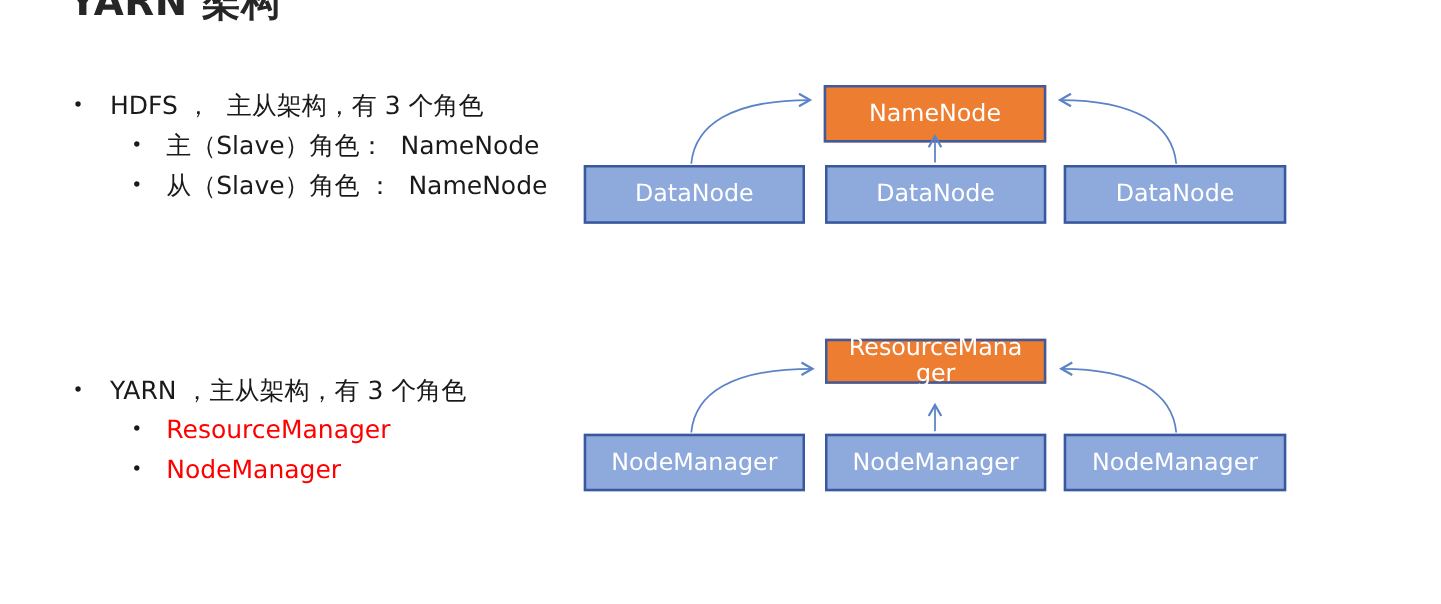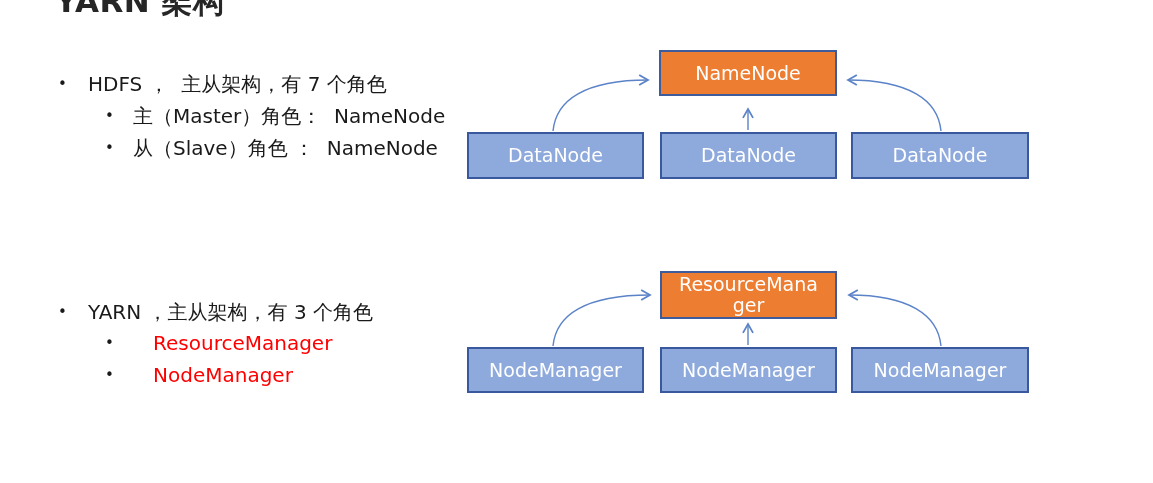--- a/index.html
+++ b/index.html
@@ -12,76 +12,76 @@
     position:absolute;top:-19px;left:55px;
     font-size:31px;font-weight:bold;color:#262626;letter-spacing:.5px;
     white-space:pre;
   }
   
   .line{position:absolute;display:flex;align-items:flex-start;
         color:#1a1a1a;font-size:20px;line-height:24px;white-space:pre;z-index:1;}
   .line .marker{flex:0 0 auto;font-size:15px;line-height:24px;}
   .lvl1 .marker{width:30px;}
   .lvl2 .marker{width:28px;}
-  .red{color:#ff0000;margin-left:20px;}
+  .red{color:#ff0000;}
   
   .box{position:absolute;box-sizing:border-box;z-index:2;
        display:flex;flex-direction:column;align-items:center;justify-content:center;
        color:#ffffff;font-size:19px;line-height:21px;text-align:center;
        border:2px solid #3e5c9c;}
   .box.orange{background:#ed7d31;}
   .box.blue{background:#8ea9db;border-color:#39589e;}
   
   .arrows{position:absolute;left:0;top:0;width:1153px;height:483px;z-index:3;pointer-events:none;}
 </style>
 </head>
 <body>
 
 <div class="slide-title">YARN 架构</div>
 
 <div class="line lvl1" style="left:58px;top:72px;">
   <span class="marker">•</span>
-  <span>HDFS ，  主从架构，有 7 个角色</span>
+  <span>HDFS ，  主从架构，有 3 个角色</span>
 </div>
 <div class="line lvl2" style="left:105px;top:104px;">
   <span class="marker">•</span>
-  <span>主（Master）角色：  NameNode</span>
+  <span>主（Slave）角色：  NameNode</span>
 </div>
 <div class="line lvl2" style="left:105px;top:136px;">
   <span class="marker">•</span>
   <span>从（Slave）角色 ：  NameNode</span>
 </div>
 
 <div class="line lvl1" style="left:58px;top:300px;">
   <span class="marker">•</span>
   <span>YARN ，主从架构，有 3 个角色</span>
 </div>
 <div class="line lvl2" style="left:105px;top:331px;">
   <span class="marker">•</span>
   <span class="red">ResourceManager</span>
 </div>
 <div class="line lvl2" style="left:105px;top:363px;">
   <span class="marker">•</span>
   <span class="red">NodeManager</span>
 </div>
 
-<div class="box orange" style="left:659px;top:50px;width:178px;height:46px;">
+<div class="box orange" style="left:659px;top:68px;width:178px;height:46px;">
   <span>NameNode</span>
 </div>
 <div class="box blue" style="left:467px;top:132px;width:177px;height:47px;">
   <span>DataNode</span>
 </div>
 <div class="box blue" style="left:660px;top:132px;width:177px;height:47px;">
   <span>DataNode</span>
 </div>
 <div class="box blue" style="left:851px;top:132px;width:178px;height:47px;">
   <span>DataNode</span>
 </div>
 
-<div class="box orange" style="left:660px;top:271px;width:177px;height:48px;">
+<div class="box orange" style="left:660px;top:271px;width:177px;height:36px;">
   <span>ResourceMana</span>
   <span>ger</span>
 </div>
 <div class="box blue" style="left:467px;top:347px;width:177px;height:46px;">
   <span>NodeManager</span>
 </div>
 <div class="box blue" style="left:660px;top:347px;width:177px;height:46px;">
   <span>NodeManager</span>
 </div>
 <div class="box blue" style="left:851px;top:347px;width:178px;height:46px;">

